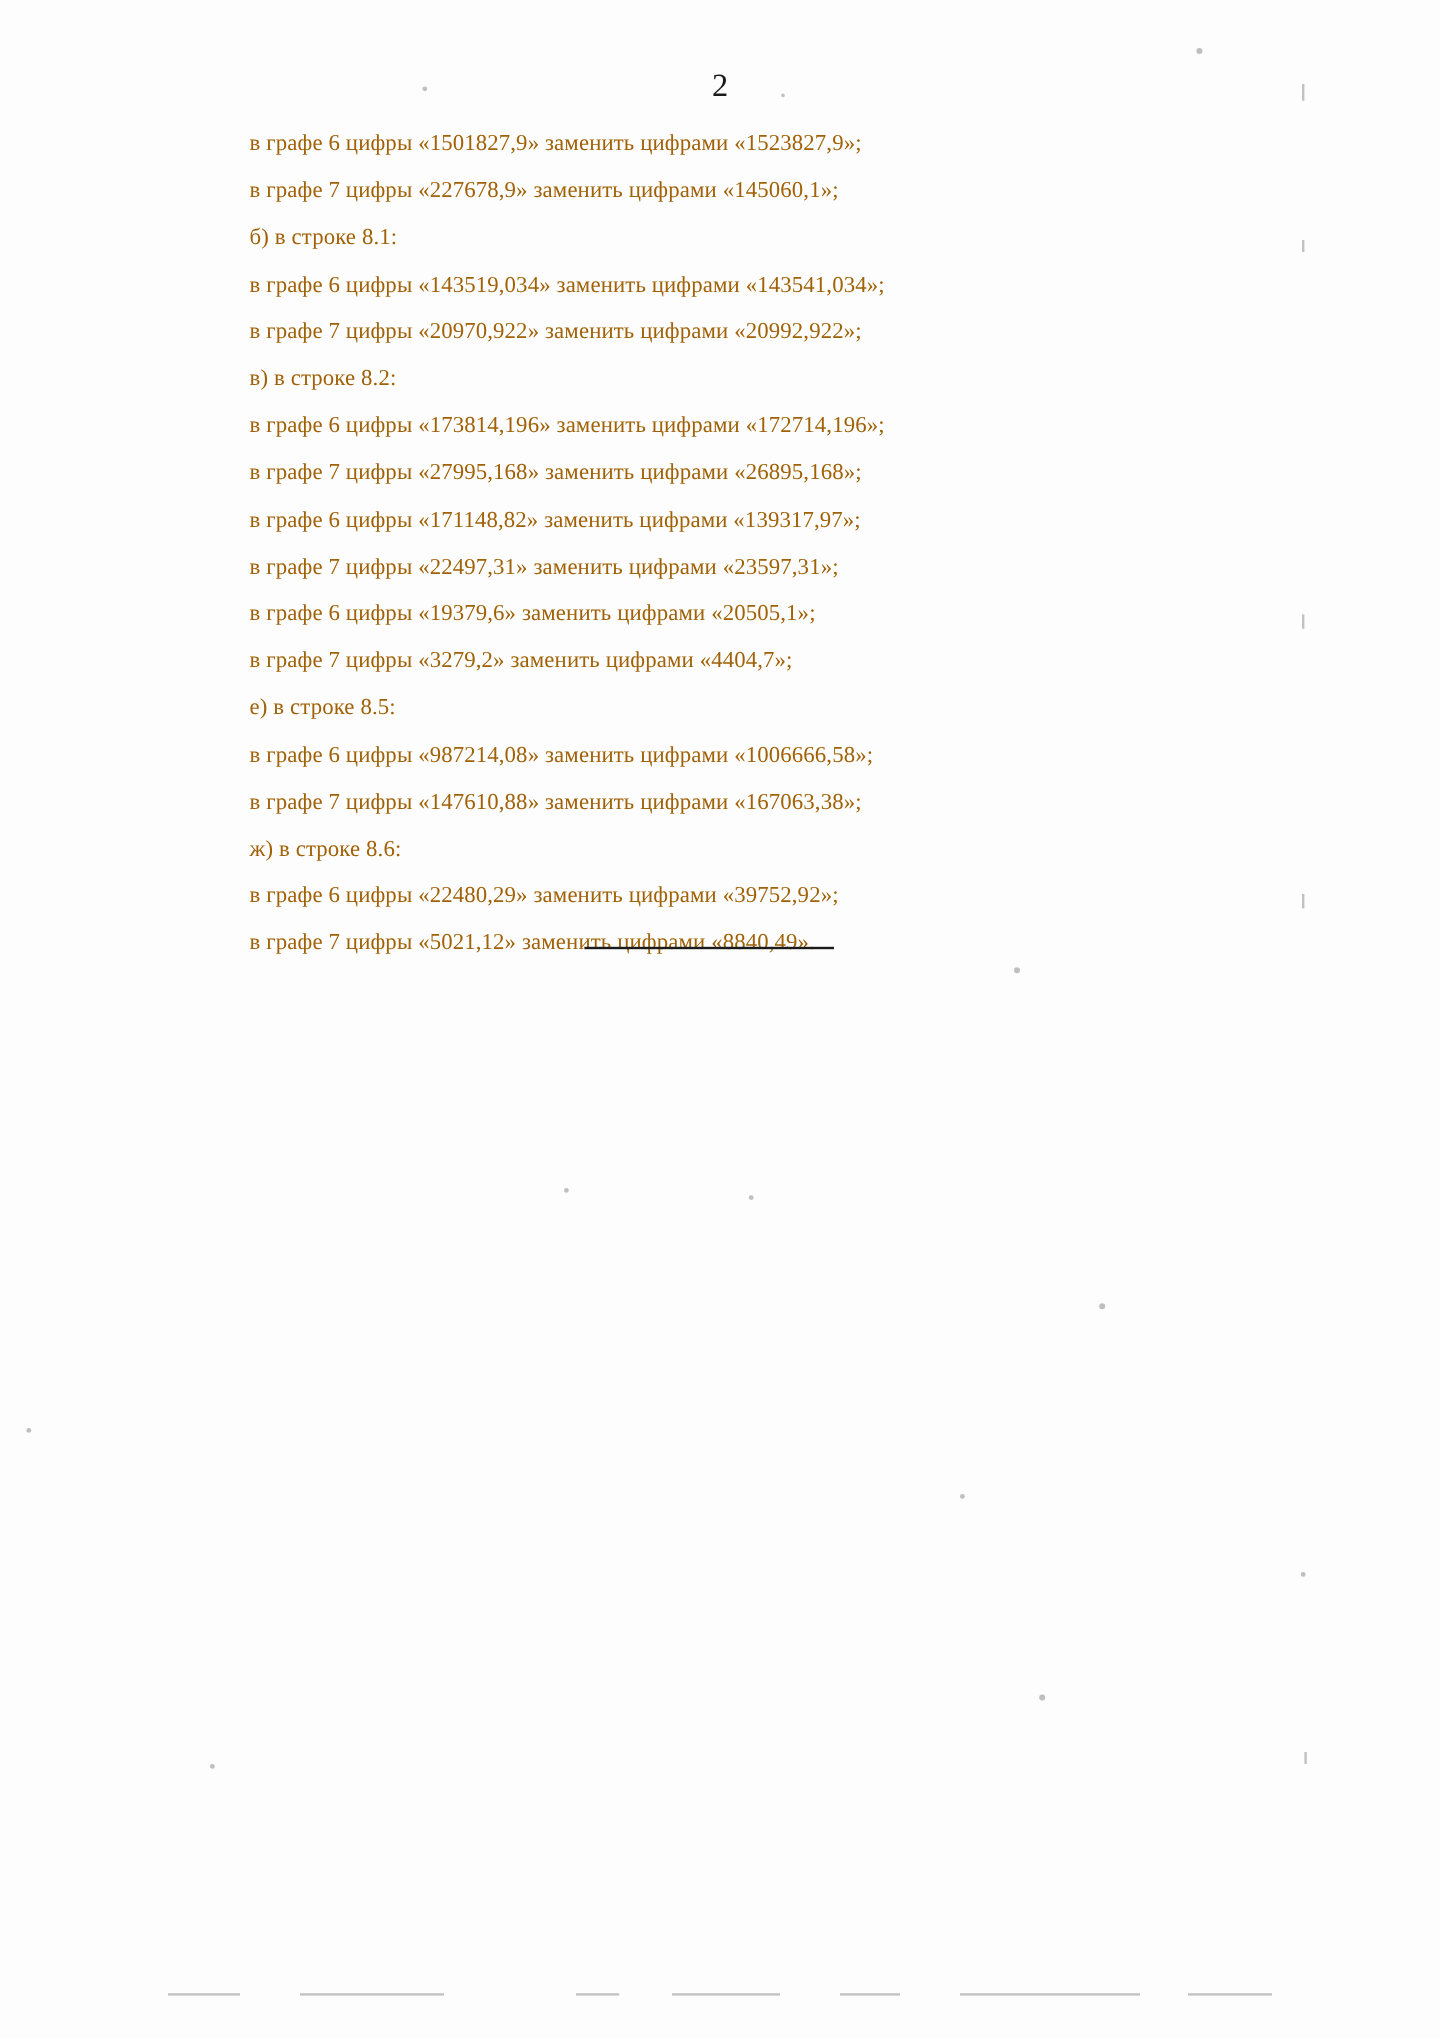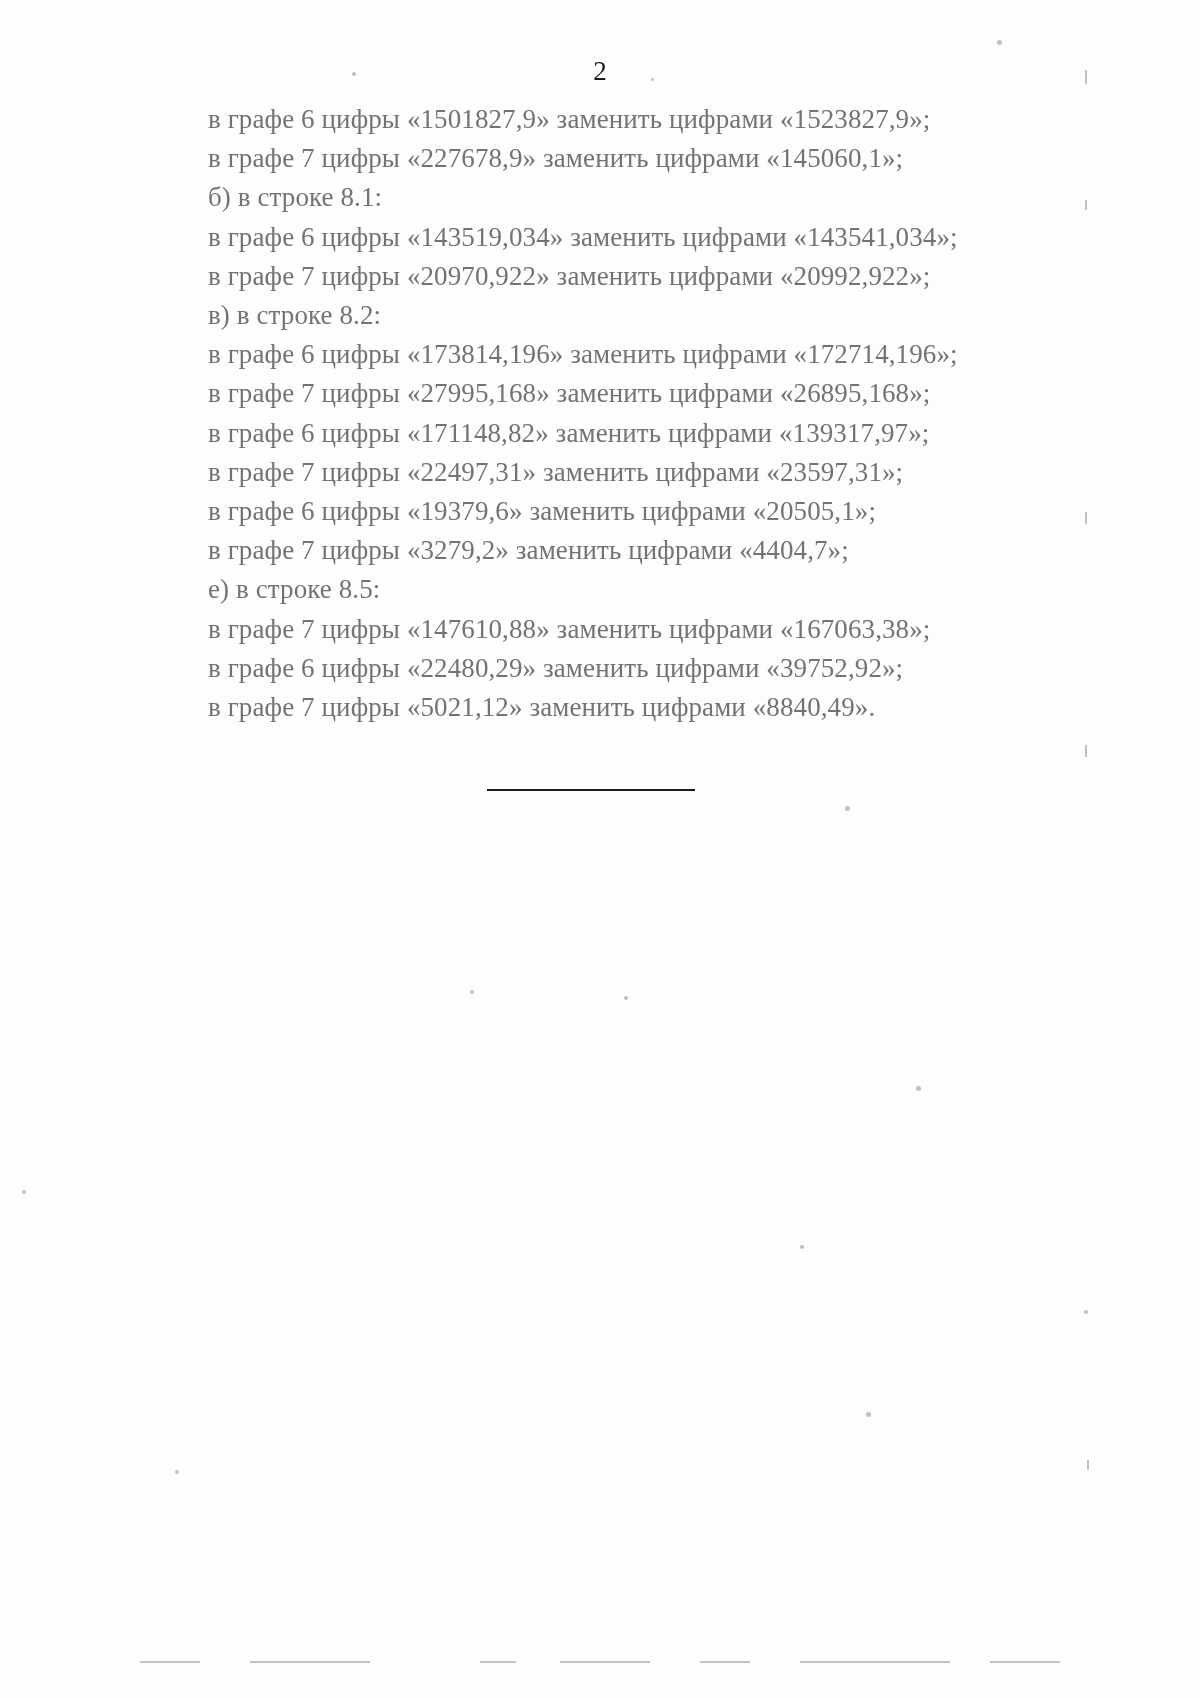--- a/index.html
+++ b/index.html
@@ -48,24 +48,24 @@
 
   .body-text {
     position: absolute;
     top: 100px;
     left: 208px;
     width: 790px;
   }
 
   .body-text p {
     margin: 0;
-    font-size: 27px;
+    font-size: 19px;
     line-height: 39.2px;
     letter-spacing: 0.1px;
-    color: #737373;
+    color: #a16207;
     white-space: pre-wrap;
   }
 
   .rule {
     position: absolute;
     left: 487px;
     top: 789px;
     width: 208px;
     height: 0;
     border-top: 2.5px solid #1b1b1b;
@@ -100,21 +100,23 @@
     <p>в графе 6 цифры «143519,034» заменить цифрами «143541,034»;</p>
     <p>в графе 7 цифры «20970,922» заменить цифрами «20992,922»;</p>
     <p>в) в строке 8.2:</p>
     <p>в графе 6 цифры «173814,196» заменить цифрами «172714,196»;</p>
     <p>в графе 7 цифры «27995,168» заменить цифрами «26895,168»;</p>
     <p>в графе 6 цифры «171148,82» заменить цифрами «139317,97»;</p>
     <p>в графе 7 цифры «22497,31» заменить цифрами «23597,31»;</p>
     <p>в графе 6 цифры «19379,6» заменить цифрами «20505,1»;</p>
     <p>в графе 7 цифры «3279,2» заменить цифрами «4404,7»;</p>
     <p>е) в строке 8.5:</p>
+    <p>в графе 6 цифры «987214,08» заменить цифрами «1006666,58»;</p>
     <p>в графе 7 цифры «147610,88» заменить цифрами «167063,38»;</p>
+    <p>ж) в строке 8.6:</p>
     <p>в графе 6 цифры «22480,29» заменить цифрами «39752,92»;</p>
     <p>в графе 7 цифры «5021,12» заменить цифрами «8840,49».</p>
   </div>
 
   <div class="rule"></div>
 
   <div class="speck" style="left:997px; top:40px; width:5px; height:5px;"></div>
   <div class="speck" style="left:352px; top:72px; width:4px; height:4px;"></div>
   <div class="speck" style="left:651px; top:78px; width:3px; height:3px;"></div>
   <div class="speck" style="left:845px; top:806px; width:5px; height:5px;"></div>

